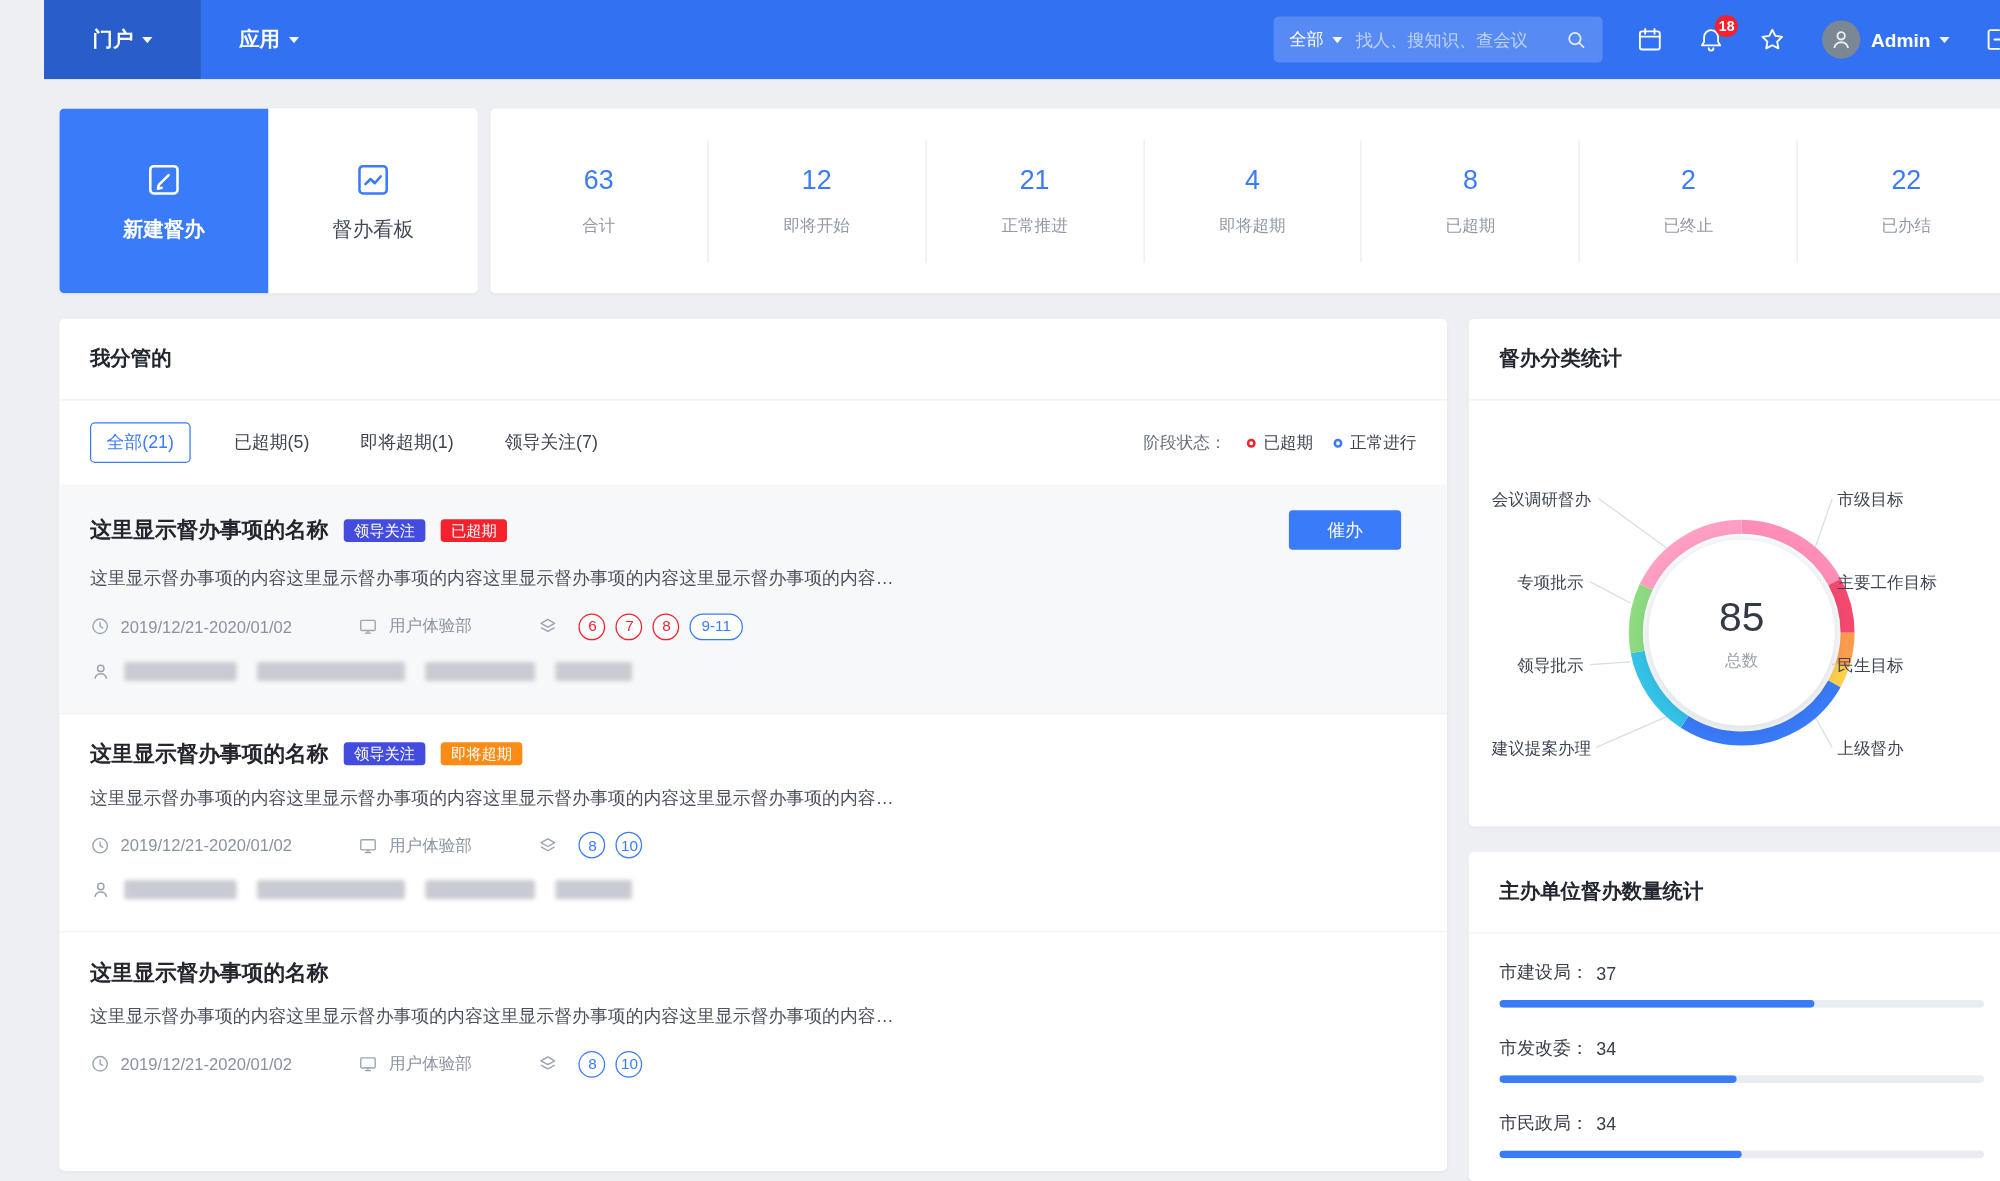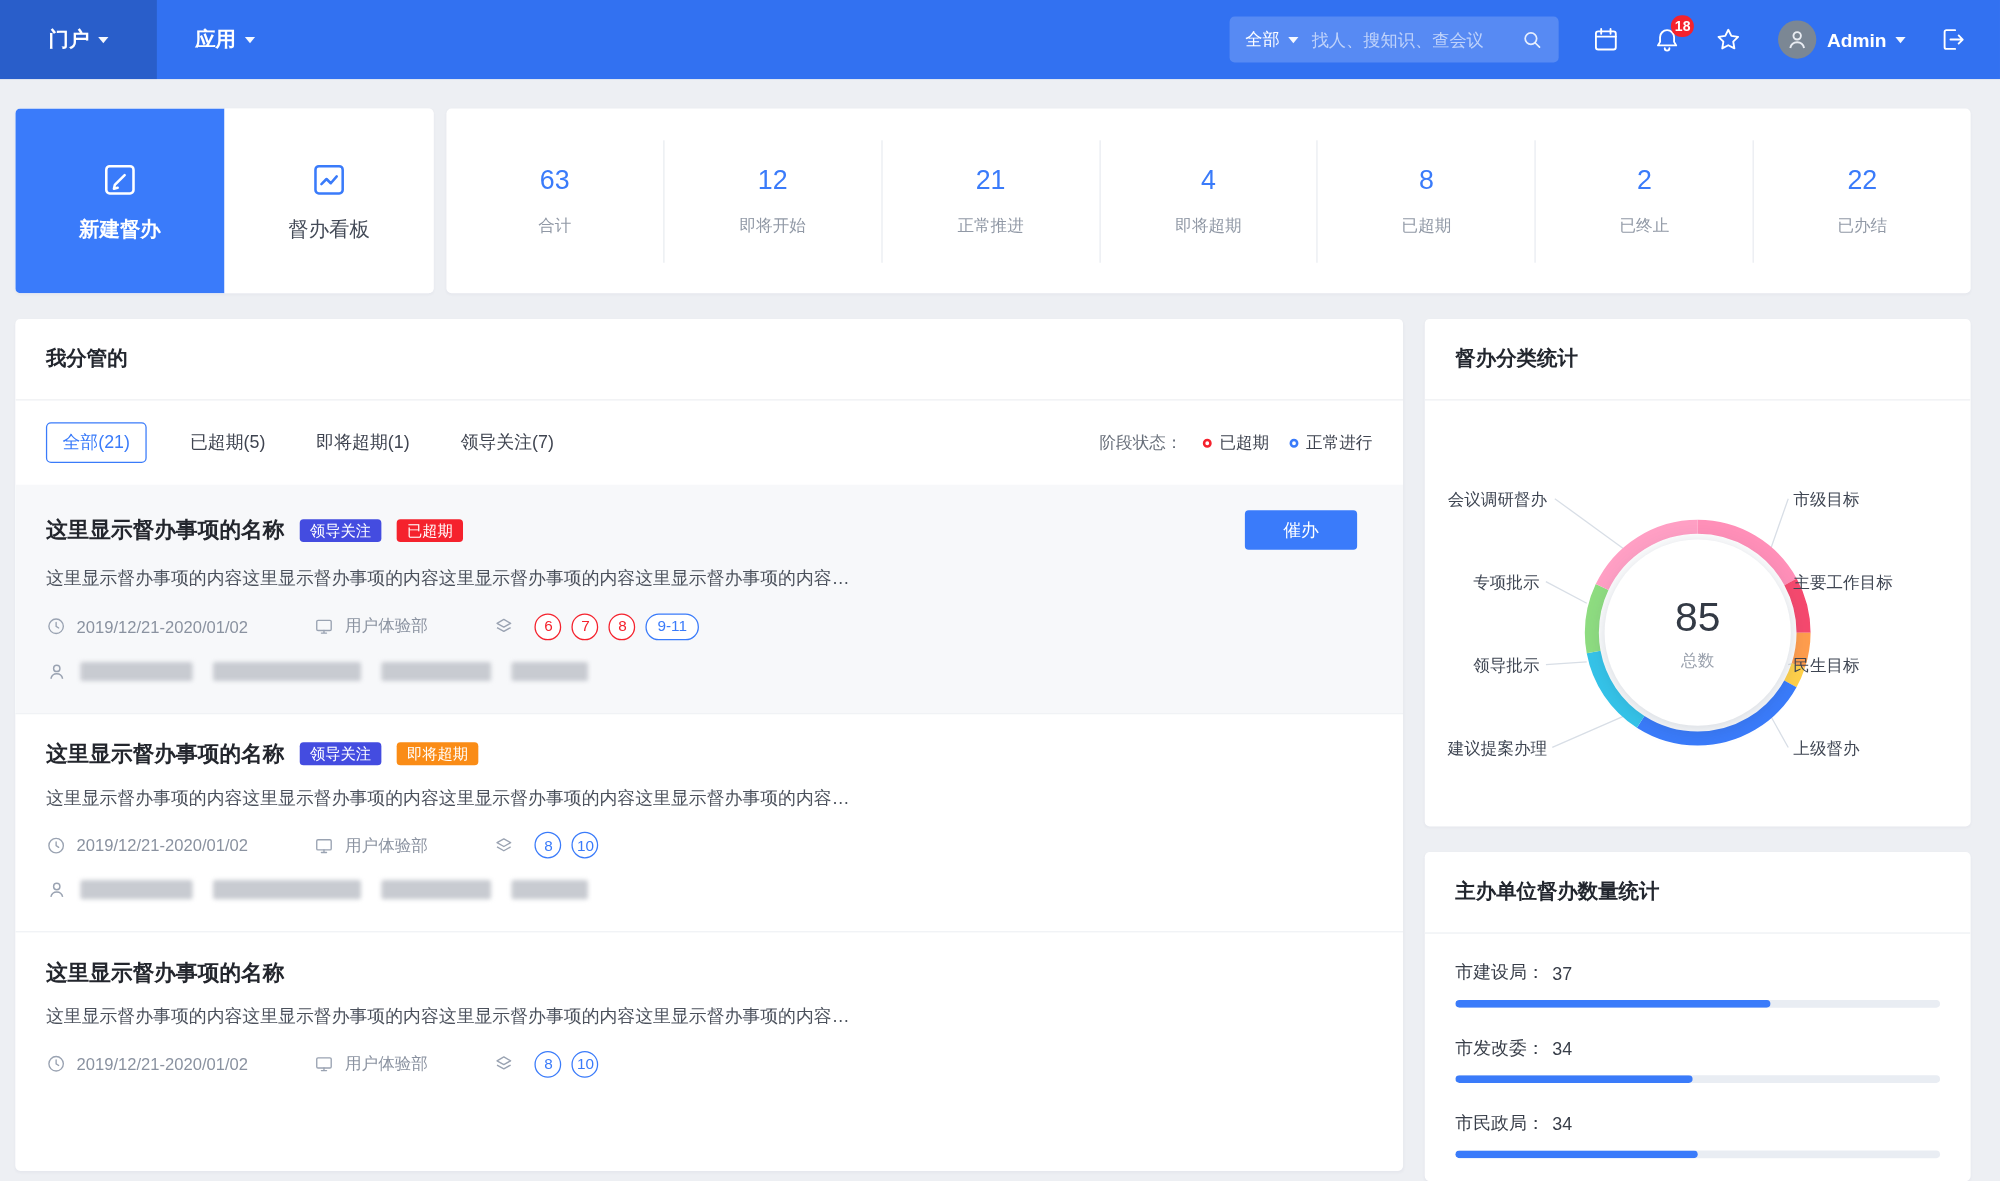--- a/index.html
+++ b/index.html
@@ -1,18 +1,18 @@
 <!DOCTYPE html>
 <html><head>
 <meta charset="utf-8">
 <style>
   * { box-sizing: border-box; margin: 0; padding: 0; }
   html, body { width: 2000px; height: 1181px; overflow: hidden; }
   body { background: #edeff3; font-family: "Liberation Sans", "DejaVu Sans", sans-serif; }
-  .viewport { width: 2000px; height: 1181px; overflow: hidden; position: relative; }
+  .viewport { width: 2000px; height: 1181px; overflow: hidden; position: relative; padding-left: 44px; }
   .scale { width: 1568px; height: 926px; transform: scale(1.2755); transform-origin: 0 0; }
 
   
   .navbar { height: 62px; background: #3271f1; display: flex; align-items: stretch; justify-content: space-between; color: #fff; }
   .nav-left { display: flex; align-items: stretch; }
   .nav-item { display: flex; align-items: center; padding: 0 30px; font-size: 16px; font-weight: bold; cursor: pointer; }
   .nav-item.active { background: rgba(0,0,0,0.16); padding: 0 38px; }
   .caret { width: 0; height: 0; border-left: 4px solid transparent; border-right: 4px solid transparent; border-top: 5px solid currentColor; display: inline-block; margin-left: 7px; opacity: .95; }
   .nav-right { display: flex; align-items: center; padding-right: 26px; }
   .search-box { display: flex; align-items: center; background: rgba(255,255,255,0.18); border-radius: 4px; height: 36px; padding: 0 12px; width: 258px; }

